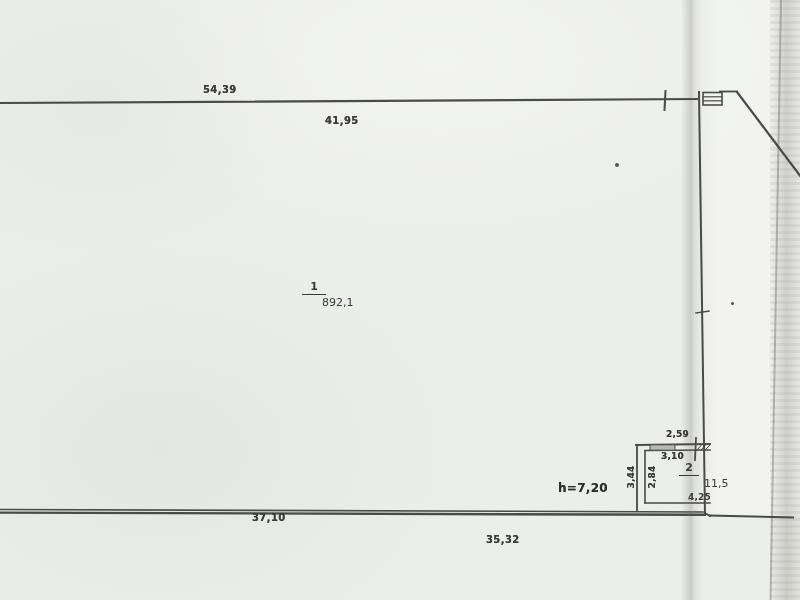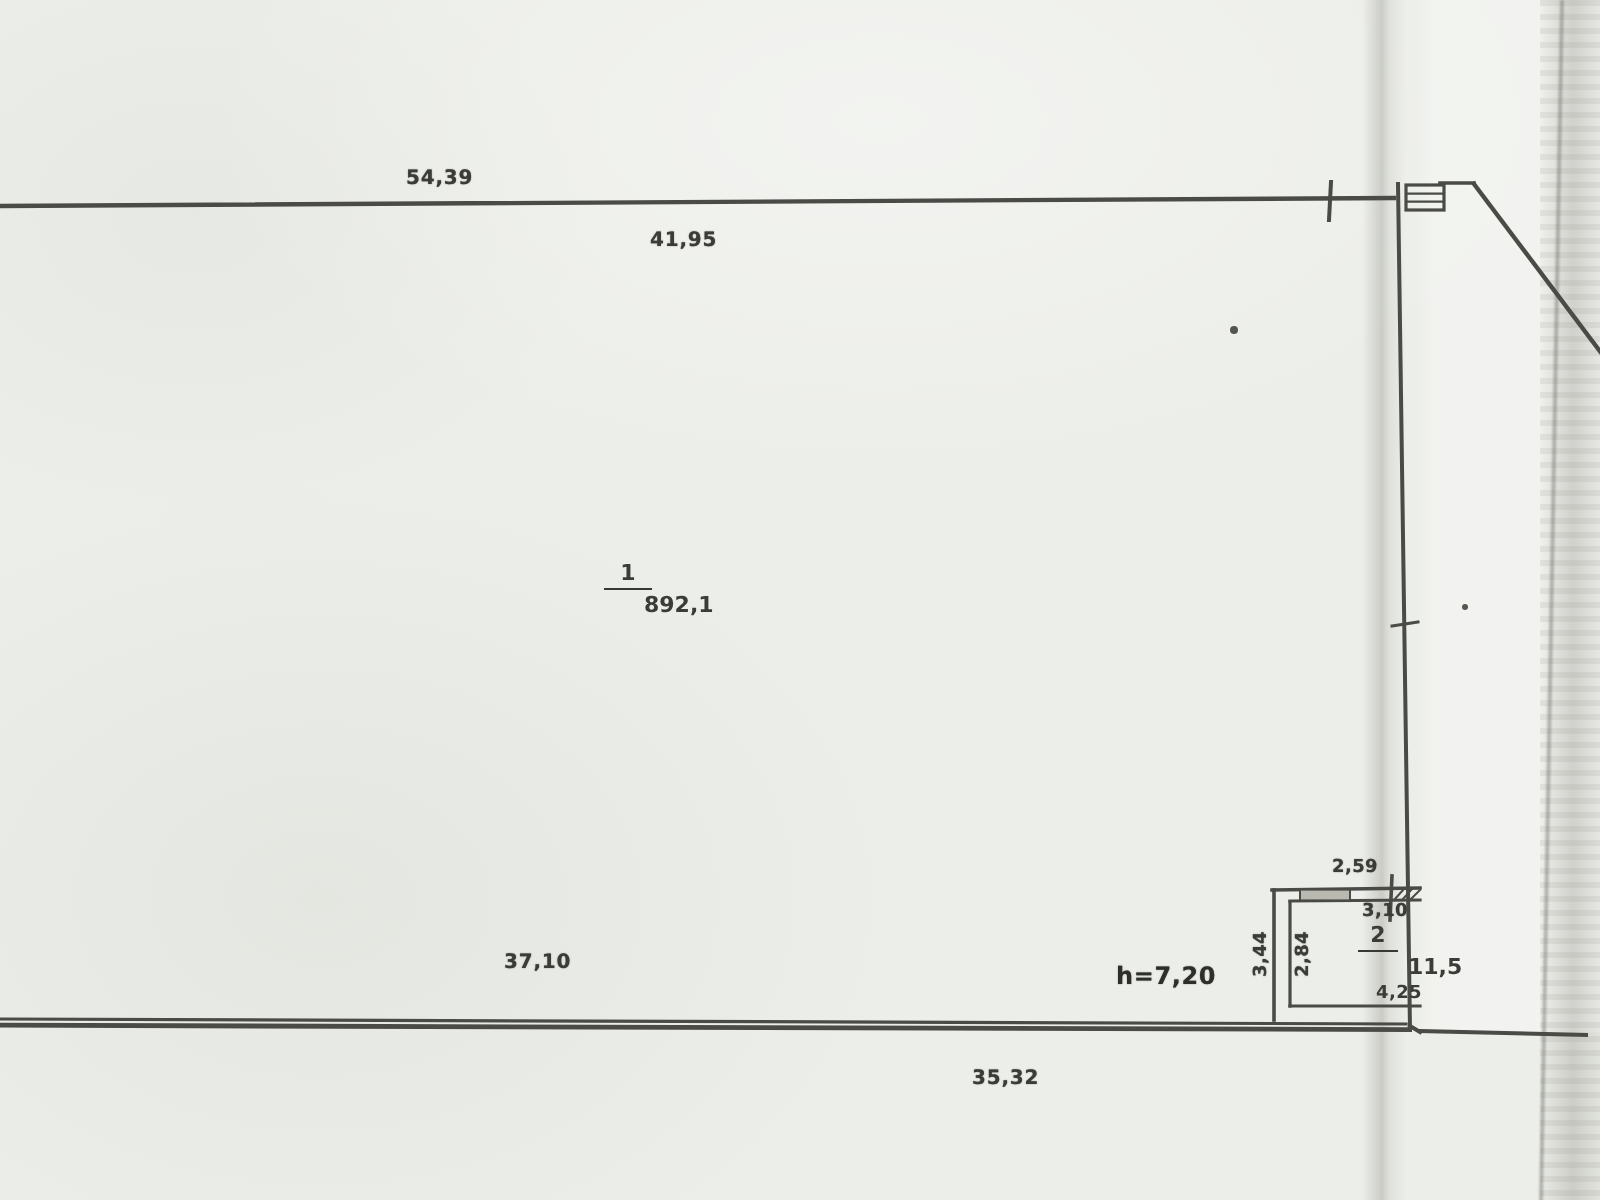--- a/index.html
+++ b/index.html
@@ -20,21 +20,21 @@
   .lbl{
     position:absolute; line-height:1; white-space:nowrap;
     color:var(--text);
     text-shadow:0 0 0.6px rgba(70,70,64,0.85);
   }
   .dim{font-size:10px; font-weight:700; letter-spacing:0.4px;}
   .dim-sm{font-size:9px; font-weight:700; letter-spacing:0.2px;}
   .height-note{font-size:12px; font-weight:700; color:#2e2e2a; letter-spacing:0.3px;}
   .fraction{position:absolute; text-align:center;}
   .frac-top{display:inline-block; font-weight:700; border-bottom:1.5px solid var(--ink-dark); padding:0 8px 1px;}
-  .frac-bottom{display:block; font-weight:700; padding-top:1px;margin-left:32px;}
+  .frac-bottom{display:block; font-weight:400; padding-top:1px;margin-left:32px;}
   .fraction.room1{left:290px; top:280px; width:48px; font-size:11px;}
   .fraction.room2{left:672px; top:461px; width:34px; font-size:11px;}
   .fraction.room2 .frac-top{padding:0 6px 1px;}
   .fraction.room2 .dim-under{display:block; font-size:9px; font-weight:700; padding-top:2px; letter-spacing:0.2px;margin-left:16px;}
   .vlbl{
     position:absolute; width:26px; height:10px; text-align:center;
     font-size:9px; font-weight:700; letter-spacing:0.2px; line-height:10px;
     transform:rotate(-90deg);
     text-shadow:0 0 0.6px rgba(70,70,64,0.85);
   }
@@ -109,31 +109,31 @@
         <path d="M 697,450 L 702,444.5"></path>
         <path d="M 701,450 L 706,444.5"></path>
         <path d="M 705,450 L 710,445"></path>
       </g>
       <path d="M 696,438 L 695,460" stroke-width="1.8"></path>
     </g>
   </svg>
 
   <div class="lbl dim" style="left:203px; top:85px;">54,39</div>
   <div class="lbl dim" style="left:297px; top:116px;margin-left:28px;">41,95</div>
-  <div class="lbl dim" style="left:252px; top:477px;text-align:right;">37,10</div>
+  <div class="lbl dim" style="left:252px; top:513px;text-align:right;">37,10</div>
   <div class="lbl dim" style="left:486px; top:535px;">35,32</div>
   <div class="lbl height-note" style="left:558px; top:482px;">h=7,20</div>
 
   <div class="fraction room1">
     <span class="frac-top">1</span>
     <span class="frac-bottom">892,1</span>
   </div>
 
   <div class="lbl dim-sm" style="left:666px; top:430px;">2,59</div>
-  <div class="lbl dim-sm" style="left:661px; top:452px;margin-left:20px;">3,10</div>
+  <div class="lbl dim-sm" style="left:661px; top:452px;">3,10</div>
 
   <div class="fraction room2">
     <span class="frac-top">2</span>
     <span class="frac-bottom">11,5</span>
     <span class="dim-under">4,25</span>
   </div>
 
   <div class="vlbl" style="left:618px; top:472px;">3,44</div>
   <div class="vlbl" style="left:639px; top:472px;">2,84</div>
 

